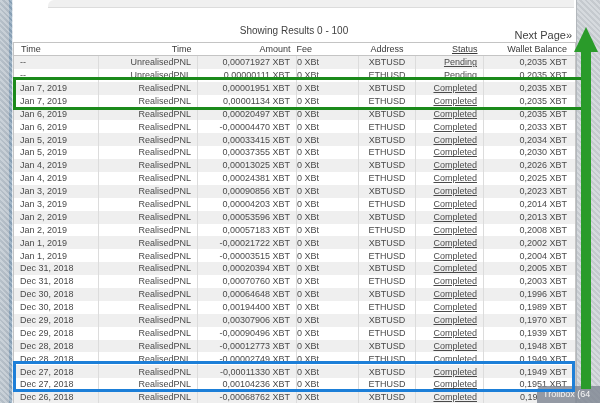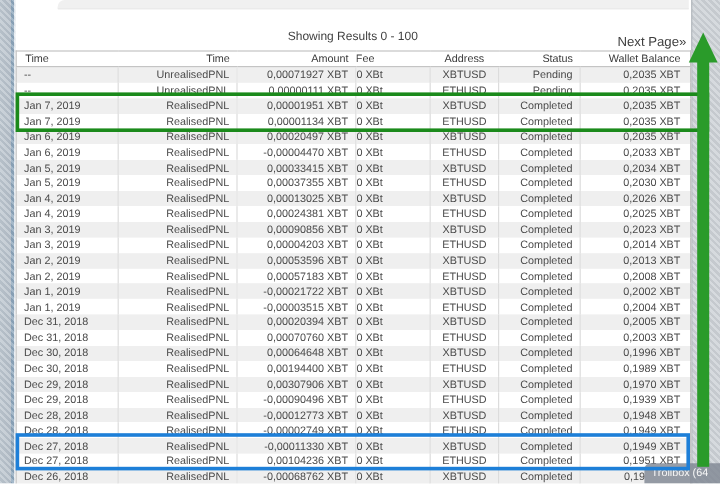--- a/index.html
+++ b/index.html
@@ -54,21 +54,21 @@
     border-left:1px solid #dcdcdc;border-right:1px solid #dcdcdc;
     white-space:nowrap;overflow:hidden;
   }
   table.hist td:first-child{border-left:none;}
   table.hist td:last-child{border-right:none;}
   tbody tr:nth-child(odd) td{background:#efefef;}
   .c0{text-align:left;padding-left:6px !important;}
   .c1,.c2{text-align:right;padding-right:6px !important;}
   .c3{text-align:left;padding-right:8px !important;}
   .c4{text-align:center;}
-  .c5{text-align:right;padding-right:6px !important;}
+  .c5{text-align:right;padding-right:6px !important;text-decoration:underline;}
   .c6{text-align:right;padding-right:8px !important;}
   th.c0{padding-left:7px !important;margin-left:11px;}
   .dashed{border-bottom:1px dashed #9a9a9a;padding-bottom:17px;}
   tbody tr:last-child td.c6{text-align:left;padding-left:36px !important;}
   
   .green-box{
     position:absolute;left:13px;top:77px;width:578px;height:33px;
     box-sizing:border-box;border:3px solid #1b8a1b;z-index:10;pointer-events:none;
   }
   .blue-box{

